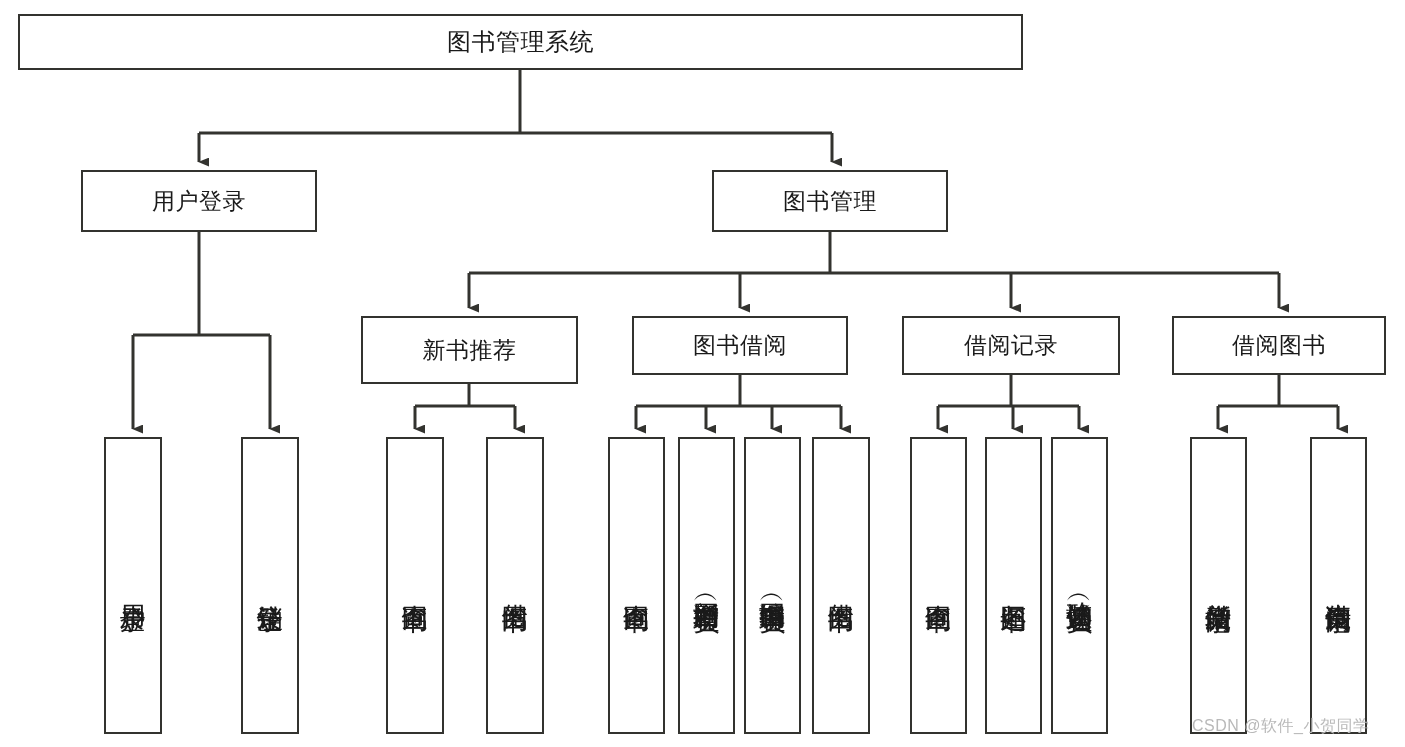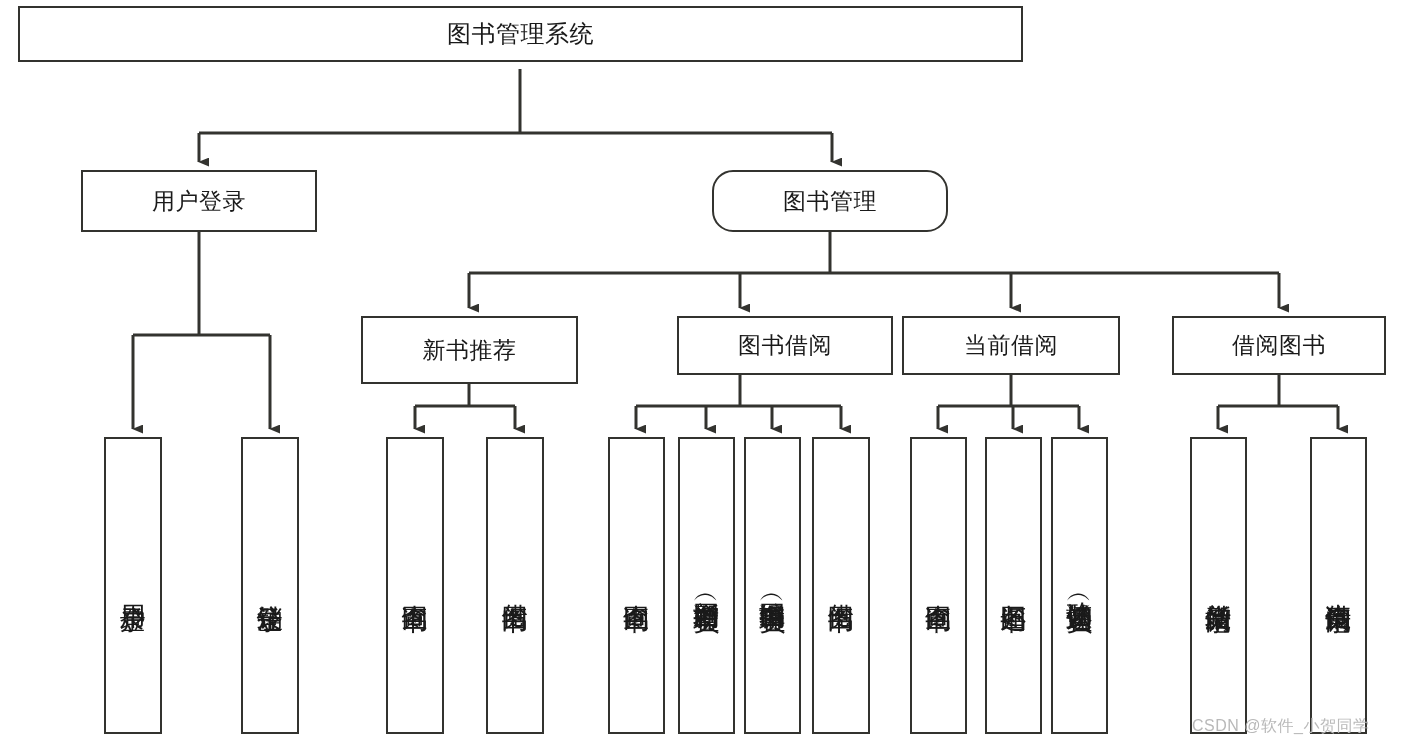--- a/index.html
+++ b/index.html
@@ -121,39 +121,39 @@
       <path d="M1013,406 L1013,429" marker-end="url(#arrowhead)"></path>
       <path d="M1079,406 L1079,429" marker-end="url(#arrowhead)"></path>
 
       <path d="M1279,375 L1279,406"></path>
       <path d="M1218,406 L1338,406"></path>
       <path d="M1218,406 L1218,429" marker-end="url(#arrowhead)"></path>
       <path d="M1338,406 L1338,429" marker-end="url(#arrowhead)"></path>
     </g>
   </svg>
 
-  <div class="node horiz" id="node-root" style="left: 18px; top: 6px; width: 1005px; height: 56px;">
+  <div class="node horiz" id="node-root" style="left: 18px; top: 14px; width: 1005px; height: 56px;">
     <span class="label">图书管理系统</span>
   </div>
 
   <div class="node horiz" id="node-l2-0" style="left: 81px; top: 170px; width: 236px; height: 62px;">
     <span class="label">用户登录</span>
   </div>
-  <div class="node horiz" id="node-l2-1" style="left: 712px; top: 170px; width: 236px; height: 62px; border-radius: 21px;">
+  <div class="node horiz" id="node-l2-1" style="left: 712px; top: 170px; width: 236px; height: 62px;">
     <span class="label">图书管理</span>
   </div>
 
   <div class="node horiz" id="node-l3-0" style="left: 361px; top: 316px; width: 217px; height: 68px;">
     <span class="label">新书推荐</span>
   </div>
-  <div class="node horiz" id="node-l3-1" style="left: 632px; top: 316px; width: 216px; height: 59px; margin-left: 45px;">
+  <div class="node horiz" id="node-l3-1" style="left: 632px; top: 316px; width: 216px; height: 59px;">
     <span class="label">图书借阅</span>
   </div>
   <div class="node horiz" id="node-l3-2" style="left: 902px; top: 316px; width: 218px; height: 59px;">
-    <span class="label">当前借阅</span>
+    <span class="label">借阅记录</span>
   </div>
   <div class="node horiz" id="node-l3-3" style="left: 1172px; top: 316px; width: 214px; height: 59px;">
     <span class="label">借阅图书</span>
   </div>
 
   <div class="node vert" id="node-leaf-0" style="left: 104px; top: 437px; width: 58px; height: 297px;">
     <span class="label">用户登录</span>
   </div>
   <div class="node vert" id="node-leaf-1" style="left: 241px; top: 437px; width: 58px; height: 297px;">
     <span class="label">注销登录</span>

